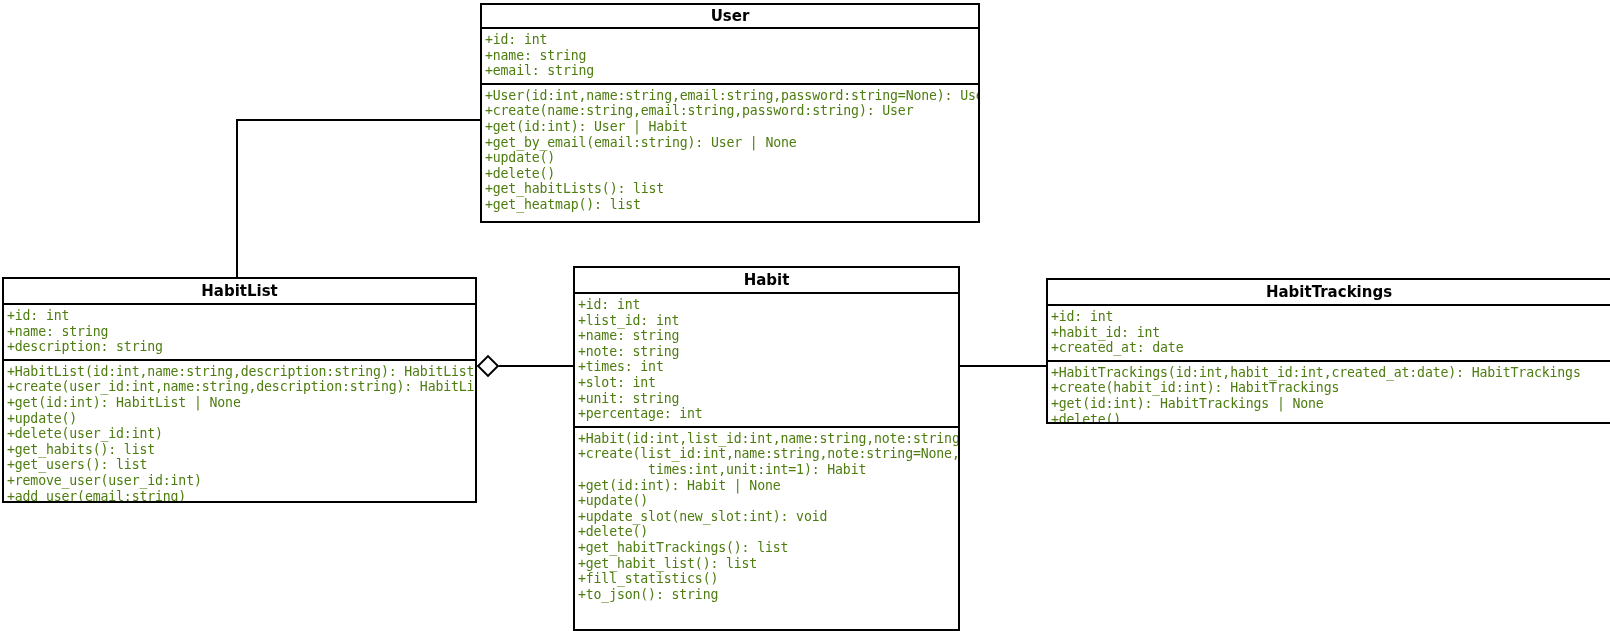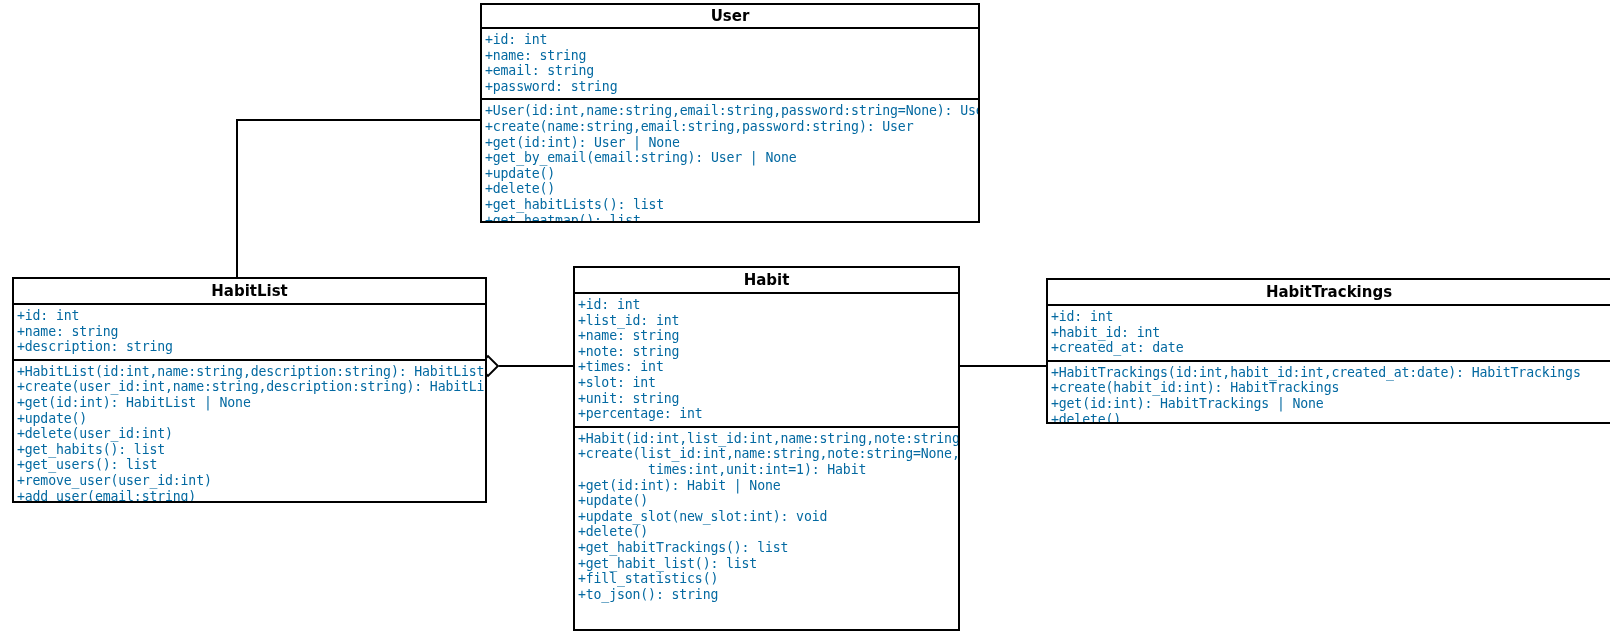--- a/index.html
+++ b/index.html
@@ -41,21 +41,21 @@
     padding: 3px 0 4px 3px;
     overflow: hidden;
   }
   .compartment.with-rule {
     border-bottom: 2px solid #000000;
   }
   .member {
     font-family: "DejaVu Sans Mono", "Liberation Mono", monospace;
     font-size: 13.2px;
     line-height: 15.6px;
-    color: #0369a1;
+    color: #4d7c0f;
     white-space: pre;
     overflow: visible;
     letter-spacing: -0.15px;
   }
   .conn-line {
     position: absolute;
     background: #000000;
     z-index: 1;
   }
   .conn-h { height: 2px; }
@@ -80,35 +80,34 @@
   <div class="diamond" style="left:480px; top:358px; width:12px; height:12px;"></div>
 
   <div class="conn-line conn-h" style="left:958px; top:365px; width:90px;"></div>
 
   <div class="uml-class" style="left:480px; top:3px; width:500px; height:220px;">
     <div class="class-title" style="height:24px; line-height:22px;">User</div>
     <div class="compartment with-rule">
       <div class="member">+id: int</div>
       <div class="member">+name: string</div>
       <div class="member">+email: string</div>
-      <div class="member">+password: string</div>
     </div>
     <div class="compartment">
       <div class="member">+User(id:int,name:string,email:string,password:string=None): User</div>
       <div class="member">+create(name:string,email:string,password:string): User</div>
-      <div class="member">+get(id:int): User | None</div>
+      <div class="member">+get(id:int): User | Habit</div>
       <div class="member">+get_by_email(email:string): User | None</div>
       <div class="member">+update()</div>
       <div class="member">+delete()</div>
       <div class="member">+get_habitLists(): list</div>
       <div class="member">+get_heatmap(): list</div>
     </div>
   </div>
 
-  <div class="uml-class" style="left:12px; top:277px; width:475px; height:226px;">
+  <div class="uml-class" style="left:2px; top:277px; width:475px; height:226px;">
     <div class="class-title" style="height:26px; line-height:24px;">HabitList</div>
     <div class="compartment with-rule">
       <div class="member">+id: int</div>
       <div class="member">+name: string</div>
       <div class="member">+description: string</div>
     </div>
     <div class="compartment">
       <div class="member">+HabitList(id:int,name:string,description:string): HabitList</div>
       <div class="member">+create(user_id:int,name:string,description:string): HabitList</div>
       <div class="member">+get(id:int): HabitList | None</div>

